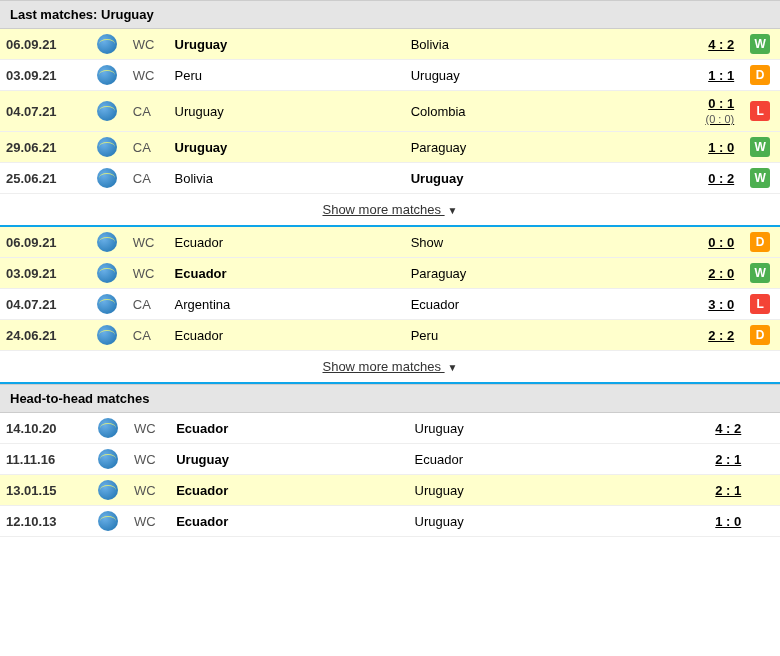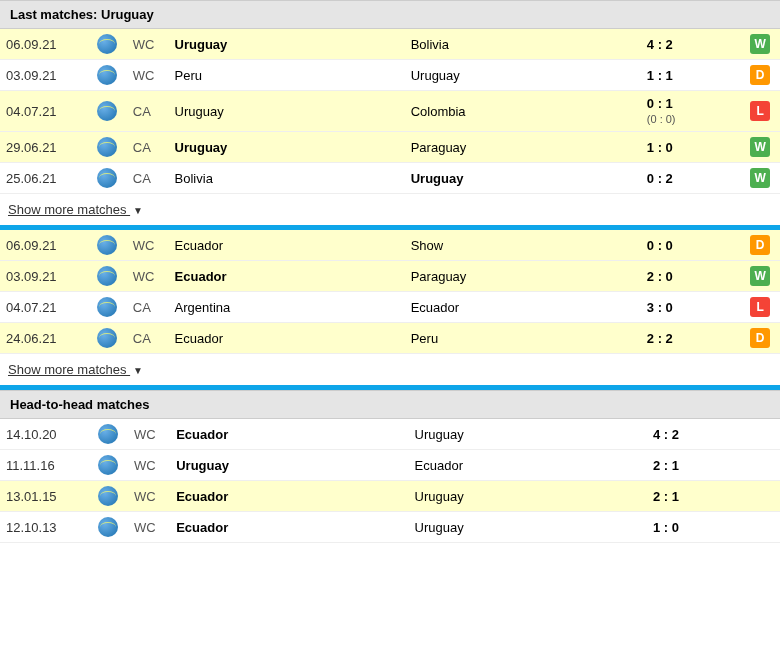--- a/index.html
+++ b/index.html
@@ -25,26 +25,26 @@
       background: #fff;
     }
     tr.row-highlight {
       background: #ffffcc;
     }
     td {
       padding: 5px 6px;
       border-bottom: 1px solid #eee;
       vertical-align: middle;
     }
-    .col-date { width: 70px; color: #333; }
+    .col-date { width: 70px; color: #333; font-weight: bold; }
     .col-globe { width: 26px; text-align: center; }
     .col-comp { width: 32px; color: #555; }
     .col-home { width: 190px; }
     .col-away { width: 190px; }
-    .col-score { width: 80px; text-align: left; font-weight: bold; }
+    .col-score { width: 80px; text-align: right; font-weight: bold; text-decoration: underline; }
     .col-result { width: 26px; text-align: center; }
     .globe-icon {
       display: inline-block;
       width: 20px;
       height: 20px;
       border-radius: 50%;
       background: radial-gradient(circle at 35% 35%, #6ab0e8, #1a6fad);
       position: relative;
       vertical-align: middle;
     }
@@ -64,24 +64,24 @@
       text-align: center;
       line-height: 20px;
       font-weight: bold;
       font-size: 12px;
       color: #fff;
     }
     .result-w { background: #4caf50; }
     .result-d { background: #ff9800; }
     .result-l { background: #f44336; }
     .show-more {
-      text-align: left;
+      text-align: center;
       padding: 8px;
       font-size: 13px;
-      border-bottom: 5px solid #0ea5e9;
+      border-bottom: 2px solid #0ea5e9;
     }
     .show-more a {
       color: #333;
       text-decoration: underline;
       cursor: pointer;
     }
     .arrow-down {
       display: inline-block;
       font-size: 10px;
       margin-left: 3px;

